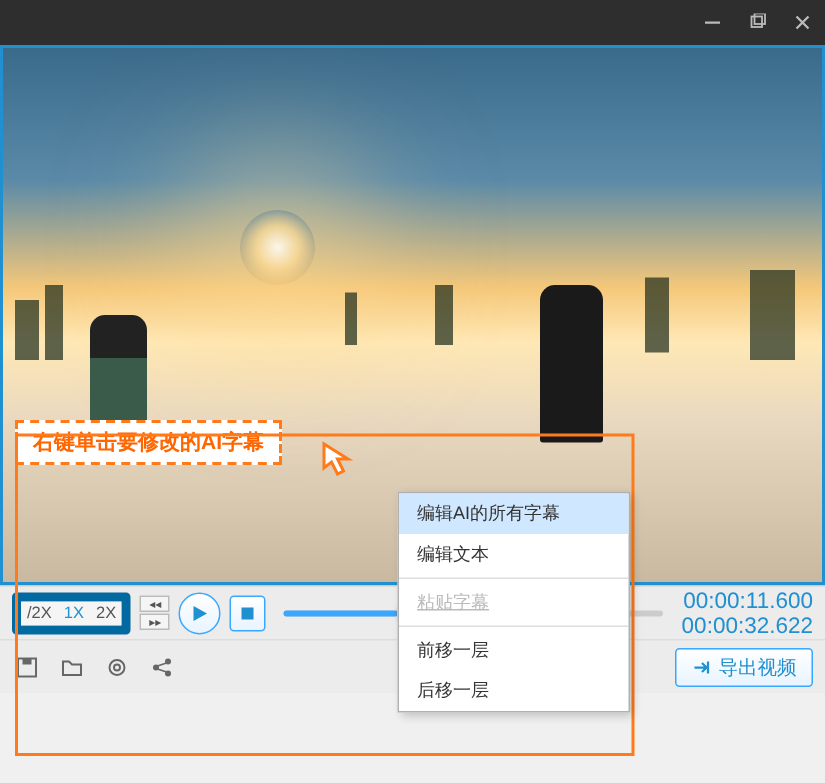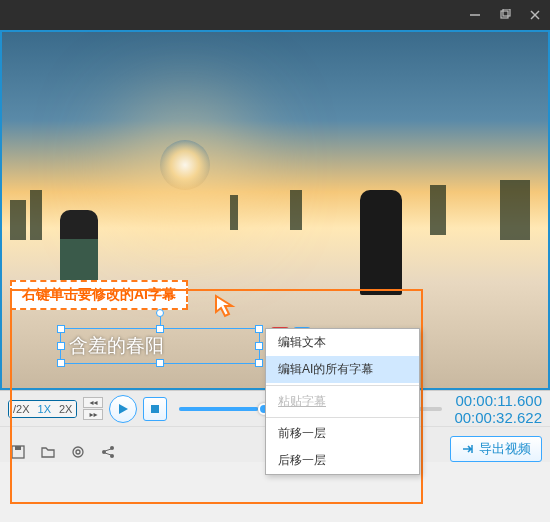--- a/index.html
+++ b/index.html
@@ -27,34 +27,34 @@
   .rotate-line { position: absolute; left: 50%; top: -14px; width: 1px; height: 12px; background: #3aa8ff; }
   .del-btn { position: absolute; right: -30px; top: -2px; width: 18px; height: 18px; background: #e04040; border-radius: 3px; display: flex; align-items: center; justify-content: center; }
   .add-btn { position: absolute; right: -52px; top: -2px; width: 18px; height: 18px; border: 1px solid #3aa8ff; border-radius: 3px; display: flex; align-items: center; justify-content: center; color: #3aa8ff; font-size: 14px; background: rgba(255,255,255,0.3); }
   .context-menu { position: absolute; left: 265px; top: 328px; width: 155px; background: #fff; border: 1px solid #b0b0b0; box-shadow: 2px 2px 6px rgba(0,0,0,0.2); z-index: 10; font-size: 12px; }
   .context-menu .item { padding: 5px 12px; color: #333; }
   .context-menu .item.highlight { background: #d0e8ff; }
   .context-menu .item.disabled { color: #bbb; text-decoration: underline; }
   .context-menu .sep { height: 1px; background: #ddd; margin: 2px 0; }
   .orange-frame { position: absolute; left: 10px; top: 289px; width: 413px; height: 215px; border: 2px solid #ff7a1a; z-index: 5; pointer-events: none; }
   .controls { height: 36px; background: #ececec; display: flex; align-items: center; padding: 0 8px; gap: 6px; border-top: 1px solid #ccc; }
-  .speed-group { display: flex; border: 1px solid #0369a1; border-radius: 3px; overflow: hidden; }
+  .speed-group { display: flex; border: 6px solid #0369a1; border-radius: 3px; overflow: hidden; }
   .speed-btn { padding: 2px 4px; font-size: 11px; color: #555; background: #f5f5f5; }
   .speed-btn.active { color: #2090d0; font-weight: normal; }
   .pbtn { width: 24px; height: 24px; border: 1px solid #3aa8ff; border-radius: 3px; background: linear-gradient(180deg,#fff,#e8f4ff); display: flex; align-items: center; justify-content: center; }
   .pbtn.play { width: 28px; height: 28px; border-radius: 50%; }
   .frame-group { display: flex; flex-direction: column; gap: 1px; }
   .fbtn { width: 20px; height: 11px; border: 1px solid #bbb; background: #f5f5f5; font-size: 8px; display: flex; align-items: center; justify-content: center; color: #555; }
   .seek { flex: 1; height: 4px; background: #ccc; border-radius: 2px; position: relative; margin: 0 6px; }
   .seek-fill { width: 30%; height: 100%; background: #3aa8ff; border-radius: 2px; }
   .seek-thumb { position: absolute; left: 30%; top: -4px; width: 12px; height: 12px; background: #3aa8ff; border: 2px solid #fff; border-radius: 50%; box-shadow: 0 0 3px rgba(0,0,0,0.3); }
   .time-col { font-size: 15px; font-family: monospace; text-align: right; }
   .time-col .cur { color: #2090d0; }
   .time-col .dur { color: #2090d0; }
-  .bottombar { height: 36px; background: #ececec; display: flex; align-items: flex-end; padding: 0 8px; gap: 10px; border-top: 1px solid #ddd; }
+  .bottombar { height: 36px; background: #ececec; display: flex; align-items: center; padding: 0 8px; gap: 10px; border-top: 1px solid #ddd; }
   .bottombar .ibtn { width: 20px; height: 20px; display: flex; align-items: center; justify-content: center; }
   .export-btn { margin-left: auto; height: 26px; padding: 0 10px; border: 1px solid #3aa8ff; border-radius: 3px; background: linear-gradient(180deg,#fff,#e8f4ff); color: #2090d0; font-size: 13px; display: flex; align-items: center; gap: 4px; }
 </style>
 </head>
 <body>
 
 <div class="window">
   <div class="titlebar">
     <div class="wbtn">
         <svg width="12" height="12">
@@ -89,40 +89,20 @@
     <div class="skier s1"></div>
     <div class="skier s2"></div>
 
     <div class="instruction">右键单击要修改的AI字幕</div>
     <div class="instruction-arrow">
       <svg width="24" height="28">
           <polygon points="4,4 4,20 9,16 13,24 17,22 13,14 20,14" fill="#fff" stroke="#ff7a1a" stroke-width="2"></polygon>
         </svg>
     </div>
 
-    <div class="subtitle-box">
-      <span>含羞的春阳</span>
-      <div class="rotate-line"></div>
-      <div class="rotate-handle"></div>
-      <div class="handle tl"></div>
-      <div class="handle tm"></div>
-      <div class="handle tr"></div>
-      <div class="handle ml"></div>
-      <div class="handle mr"></div>
-      <div class="handle bl"></div>
-      <div class="handle bm"></div>
-      <div class="handle br"></div>
-      <div class="add-btn">+</div>
-      <div class="del-btn">
-        <svg width="10" height="10">
-            <rect x="2" y="3" width="6" height="6" fill="none" stroke="#fff" stroke-width="1"></rect>
-            <line x1="1" y1="2" x2="9" y2="2" stroke="#fff" stroke-width="1"></line>
-          </svg>
-      </div>
-    </div>
   </div>
 
   <div class="controls">
     <div class="speed-group">
       <div class="speed-btn">/2X</div>
       <div class="speed-btn active">1X</div>
       <div class="speed-btn">2X</div>
     </div>
     <div class="frame-group">
       <div class="fbtn">◂◂</div>
@@ -179,22 +159,22 @@
       <svg width="14" height="14">
           <path d="M2 7h8M7 4l3 3-3 3M11 3v8" fill="none" stroke="#2090d0" stroke-width="1.5"></path>
         </svg>
       <span>导出视频</span>
     </div>
   </div>
 
   <div class="orange-frame"></div>
 
   <div class="context-menu">
+    <div class="item highlight">编辑AI的所有字幕</div>
     <div class="item">编辑文本</div>
-    <div class="item highlight">编辑AI的所有字幕</div>
     <div class="sep"></div>
     <div class="item disabled">粘贴字幕</div>
     <div class="sep"></div>
     <div class="item">前移一层</div>
     <div class="item">后移一层</div>
 
   </div>
 </div>
 
 </body></html>

